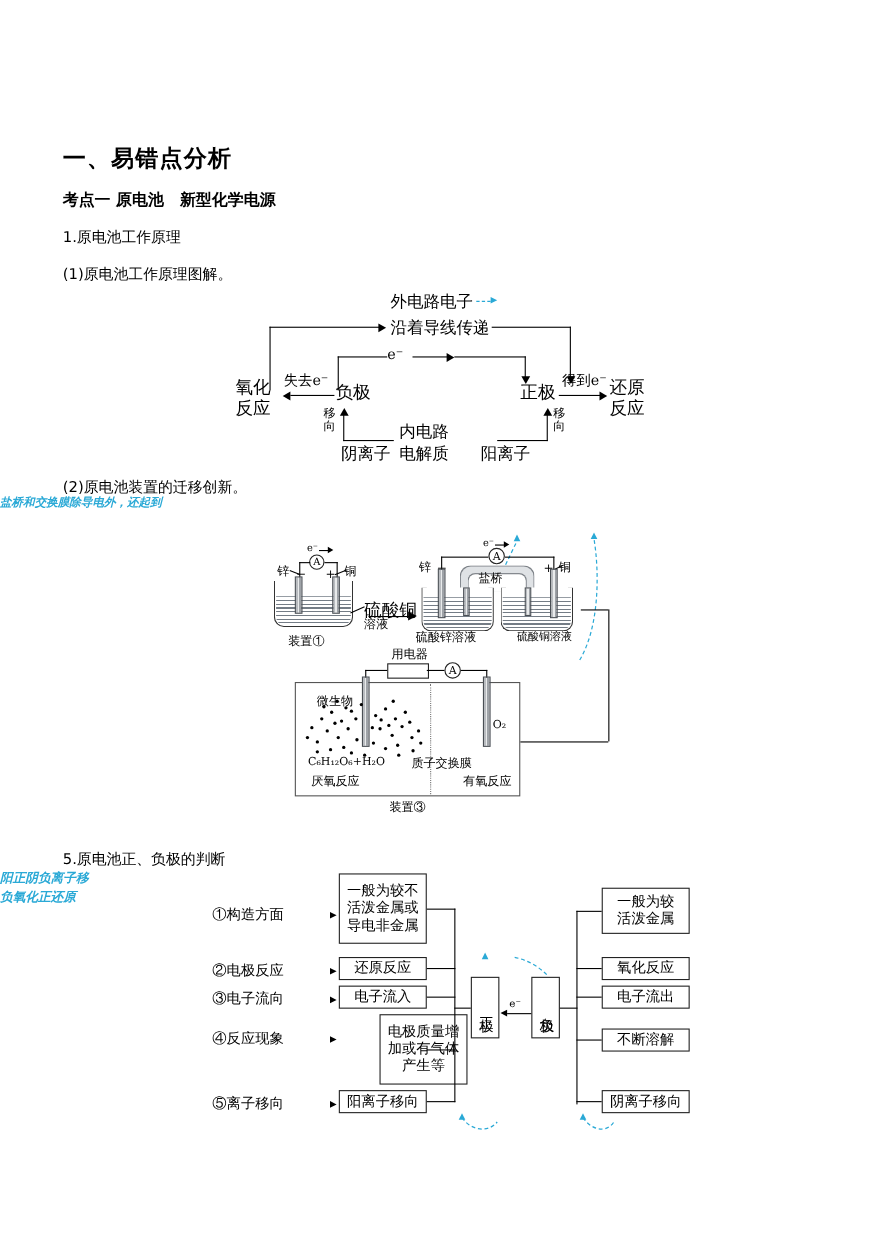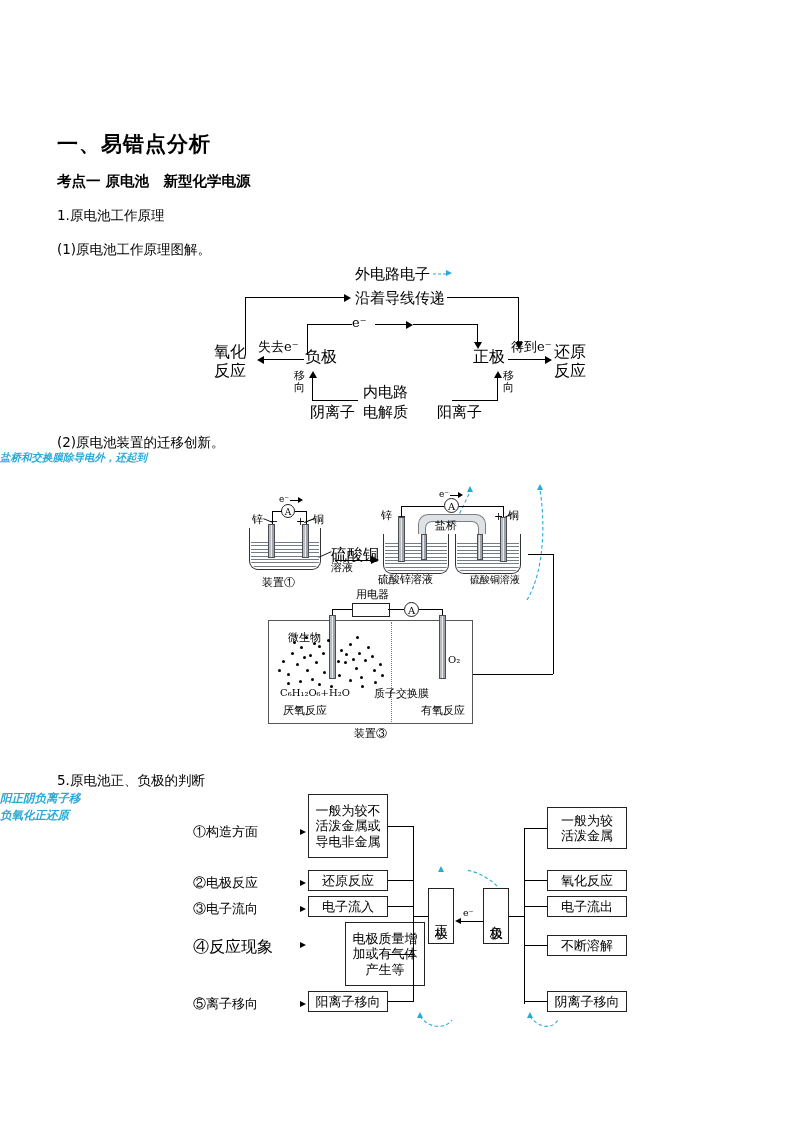--- a/index.html
+++ b/index.html
@@ -310,21 +310,21 @@
         <div class="dot" style="left:356px;top:186px;width:3px;height:3px;"></div>
       </div>
     </div>
   </div>
 
   <div class="dg" id="diagram3">
 
     <div class="lbl" style="left:193px;top:35px;font-size:13px;">①构造方面</div>
     <div class="lbl" style="left:193px;top:86px;font-size:13px;">②电极反应</div>
     <div class="lbl" style="left:193px;top:112px;font-size:13px;">③电子流向</div>
-    <div class="lbl" style="left:193px;top:148px;font-size:16px;">④反应现象</div>
+    <div class="lbl" style="left:193px;top:148px;font-size:13px;">④反应现象</div>
     <div class="lbl" style="left:193px;top:207px;font-size:13px;">⑤离子移向</div>
 
     <div class="arr arr-r" style="left:300px;top:39px;border-left-width:6px;border-top-width:3.5px;border-bottom-width:3.5px;"></div>
     <div class="arr arr-r" style="left:300px;top:90px;border-left-width:6px;border-top-width:3.5px;border-bottom-width:3.5px;"></div>
     <div class="arr arr-r" style="left:300px;top:116px;border-left-width:6px;border-top-width:3.5px;border-bottom-width:3.5px;"></div>
     <div class="arr arr-r" style="left:300px;top:152px;border-left-width:6px;border-top-width:3.5px;border-bottom-width:3.5px;"></div>
     <div class="arr arr-r" style="left:300px;top:211px;border-left-width:6px;border-top-width:3.5px;border-bottom-width:3.5px;"></div>
 
     <div class="box" style="left:308px;top:4px;width:80px;height:64px;">
         <span style="white-space:pre-line;">一般为较不

